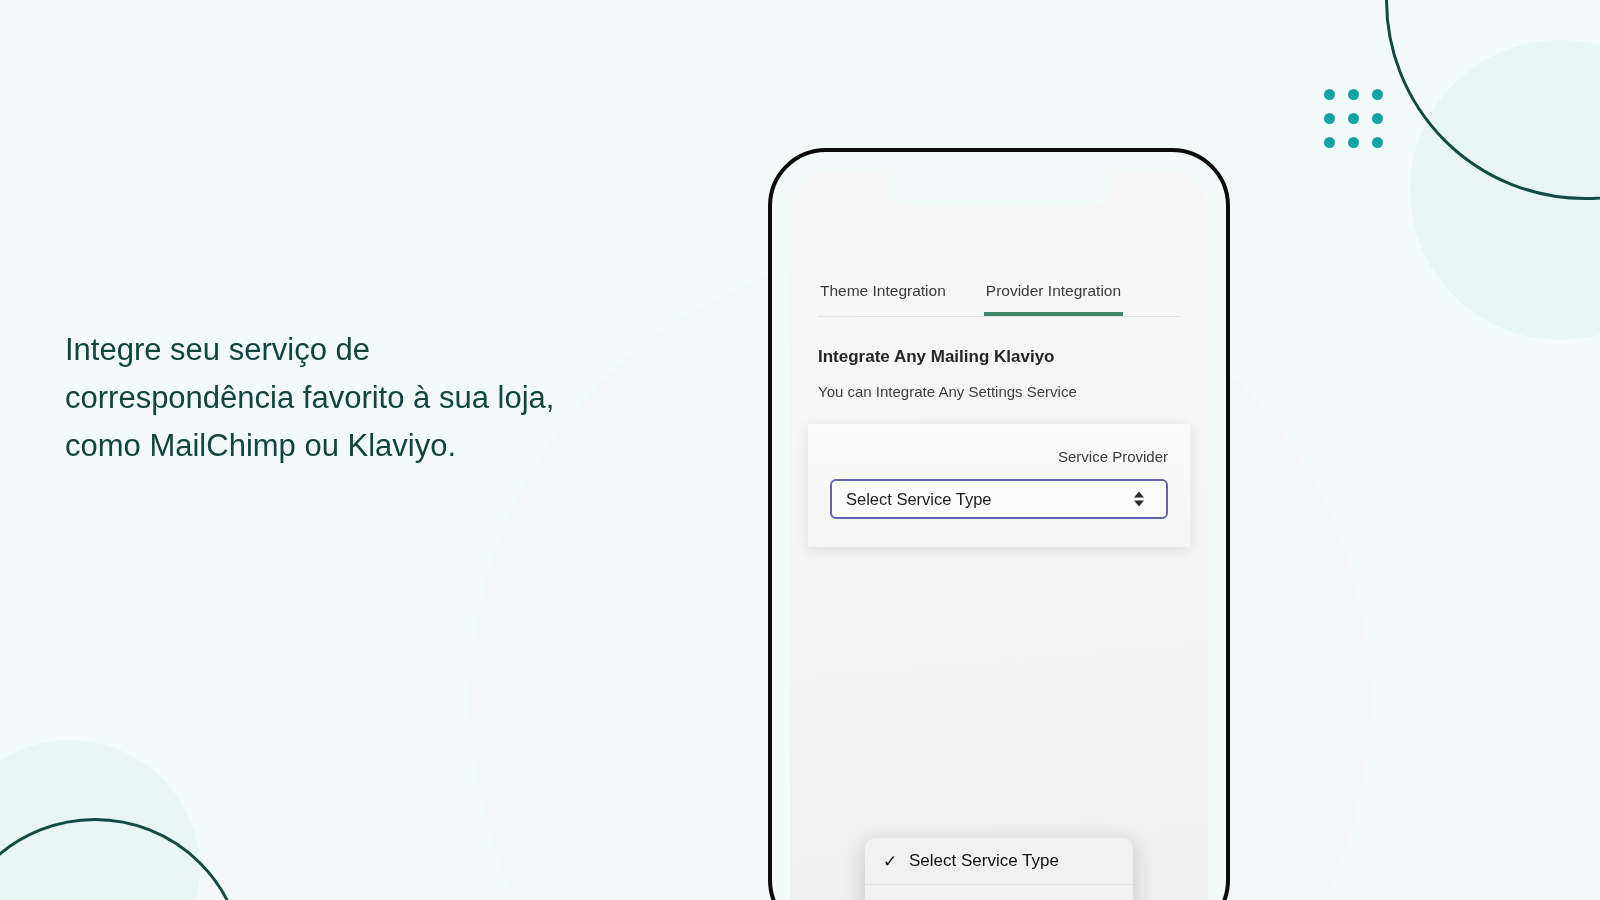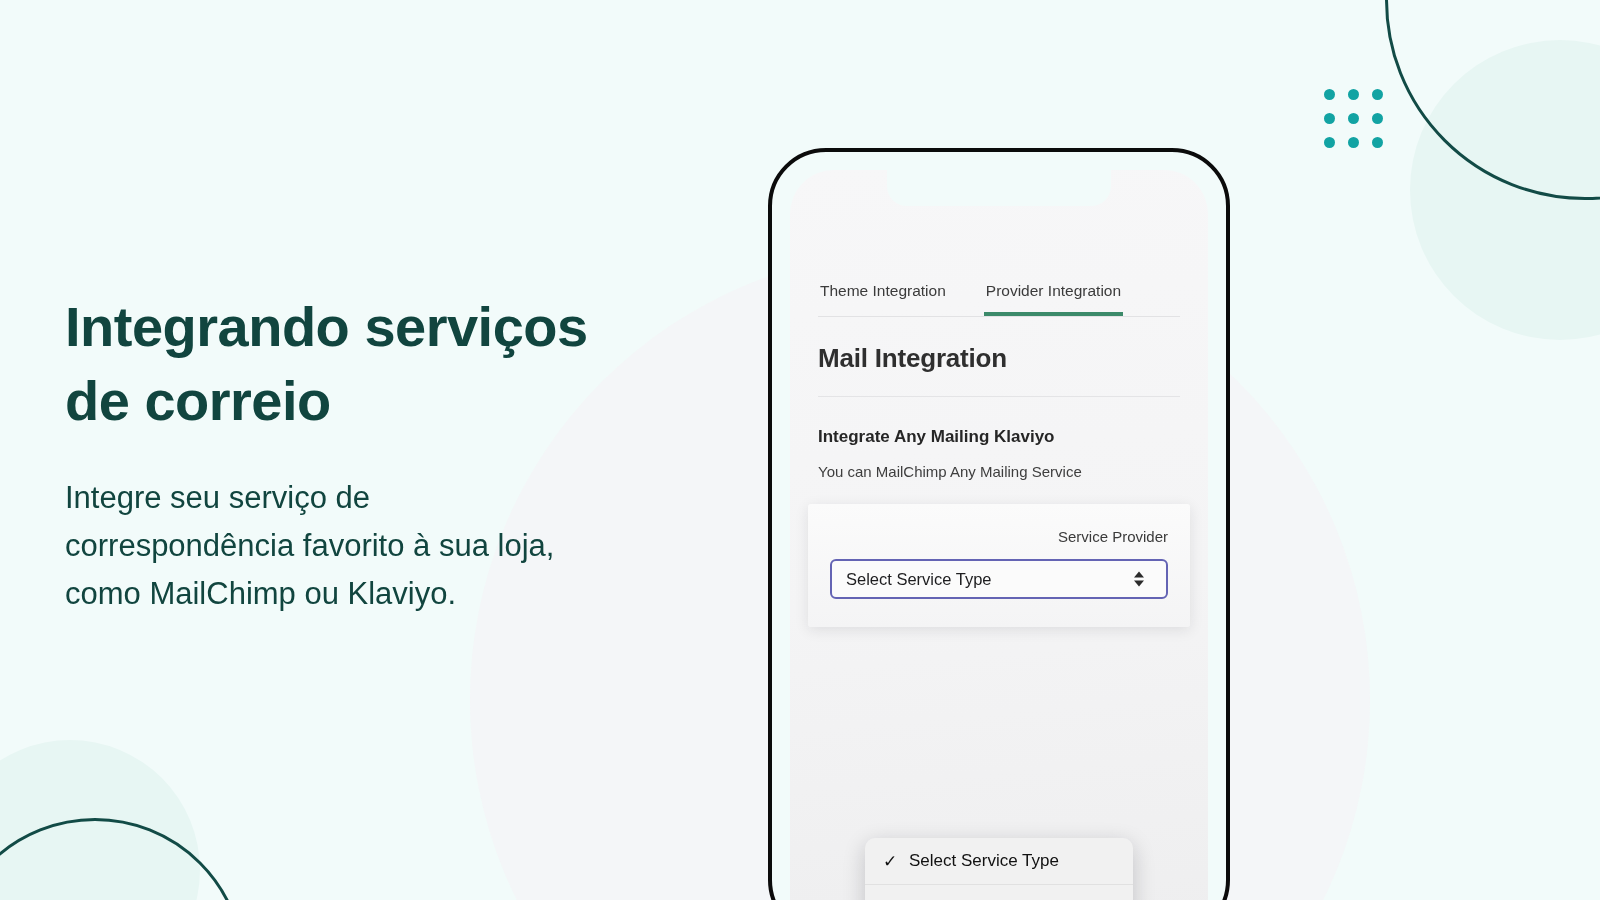--- a/index.html
+++ b/index.html
@@ -253,43 +253,40 @@
     <i></i>
   <i></i>
     <i></i>
     <i></i>
   <i></i>
     <i></i>
     <i></i>
 </div>
 
 <div id="copy">
-  <h1 id="headline">Integrando serviços
-de correio</h1>
   <p id="subheadline">Integre seu serviço de
 correspondência favorito à sua loja,
 como MailChimp ou Klaviyo.</p>
 </div>
 
 <div id="phone">
   <div id="phone-screen">
     <div id="phone-notch"></div>
 
     <div id="screen-content">
 
 
       <div id="tabs">
         <div class="tab">Theme Integration</div>
         <div class="tab active">Provider Integration</div>
       </div>
 
-      <div id="mail-integration-title">Mail Integration</div>
 
       <div id="section-heading">Integrate Any Mailing Klaviyo</div>
-      <div id="section-sub">You can MailChimp Any Mailing Service</div>
+      <div id="section-sub">You can Integrate Any Settings Service</div>
 
       <div id="provider-card">
         <div id="provider-label">Service Provider</div>
 
         <div id="service-select">
           <span id="service-select-value">Select Service Type</span>
           <span id="stepper-icon">
             <span class="up"></span>
             <span class="down"></span>
           </span>

